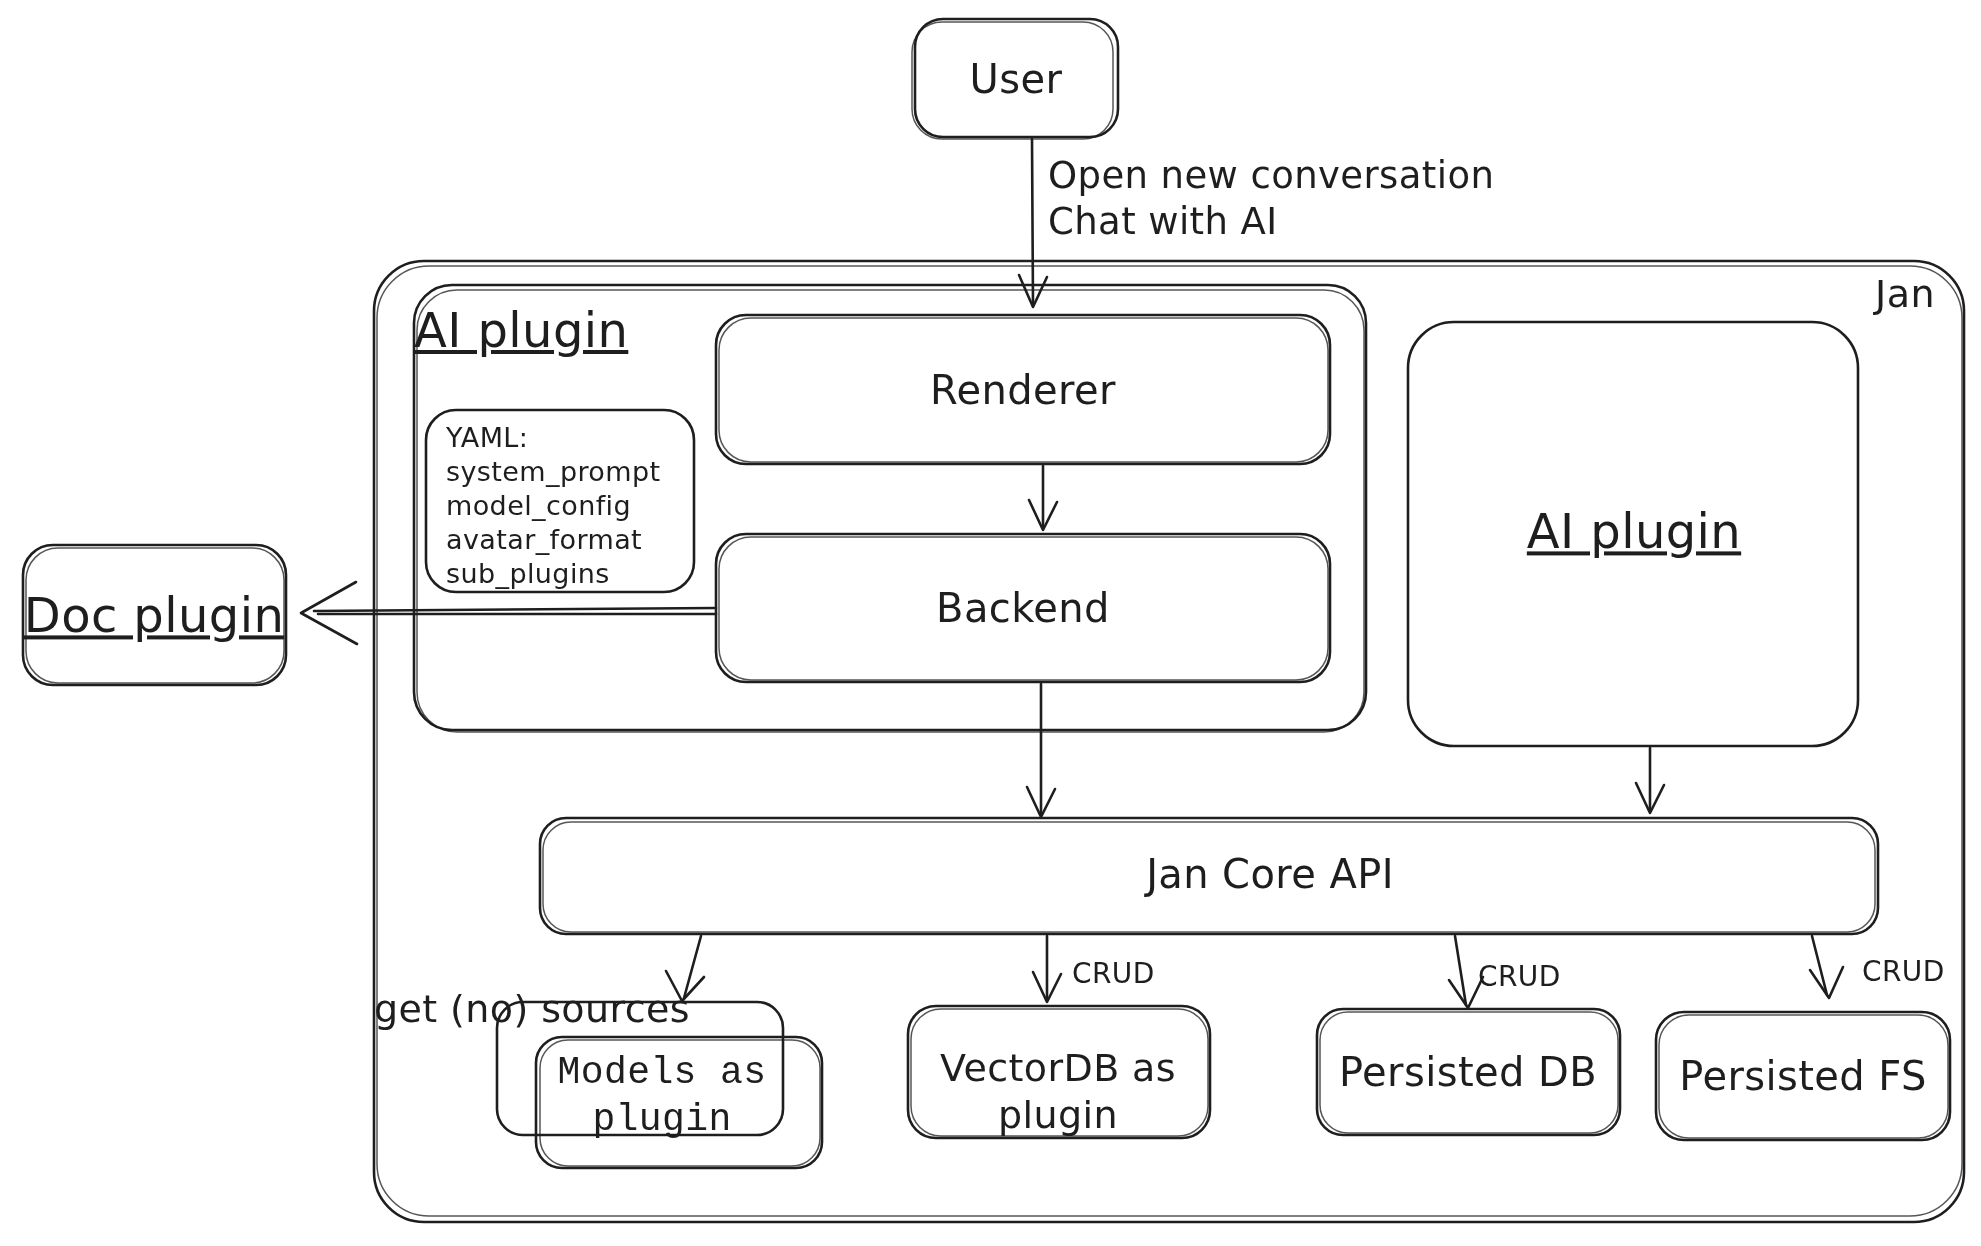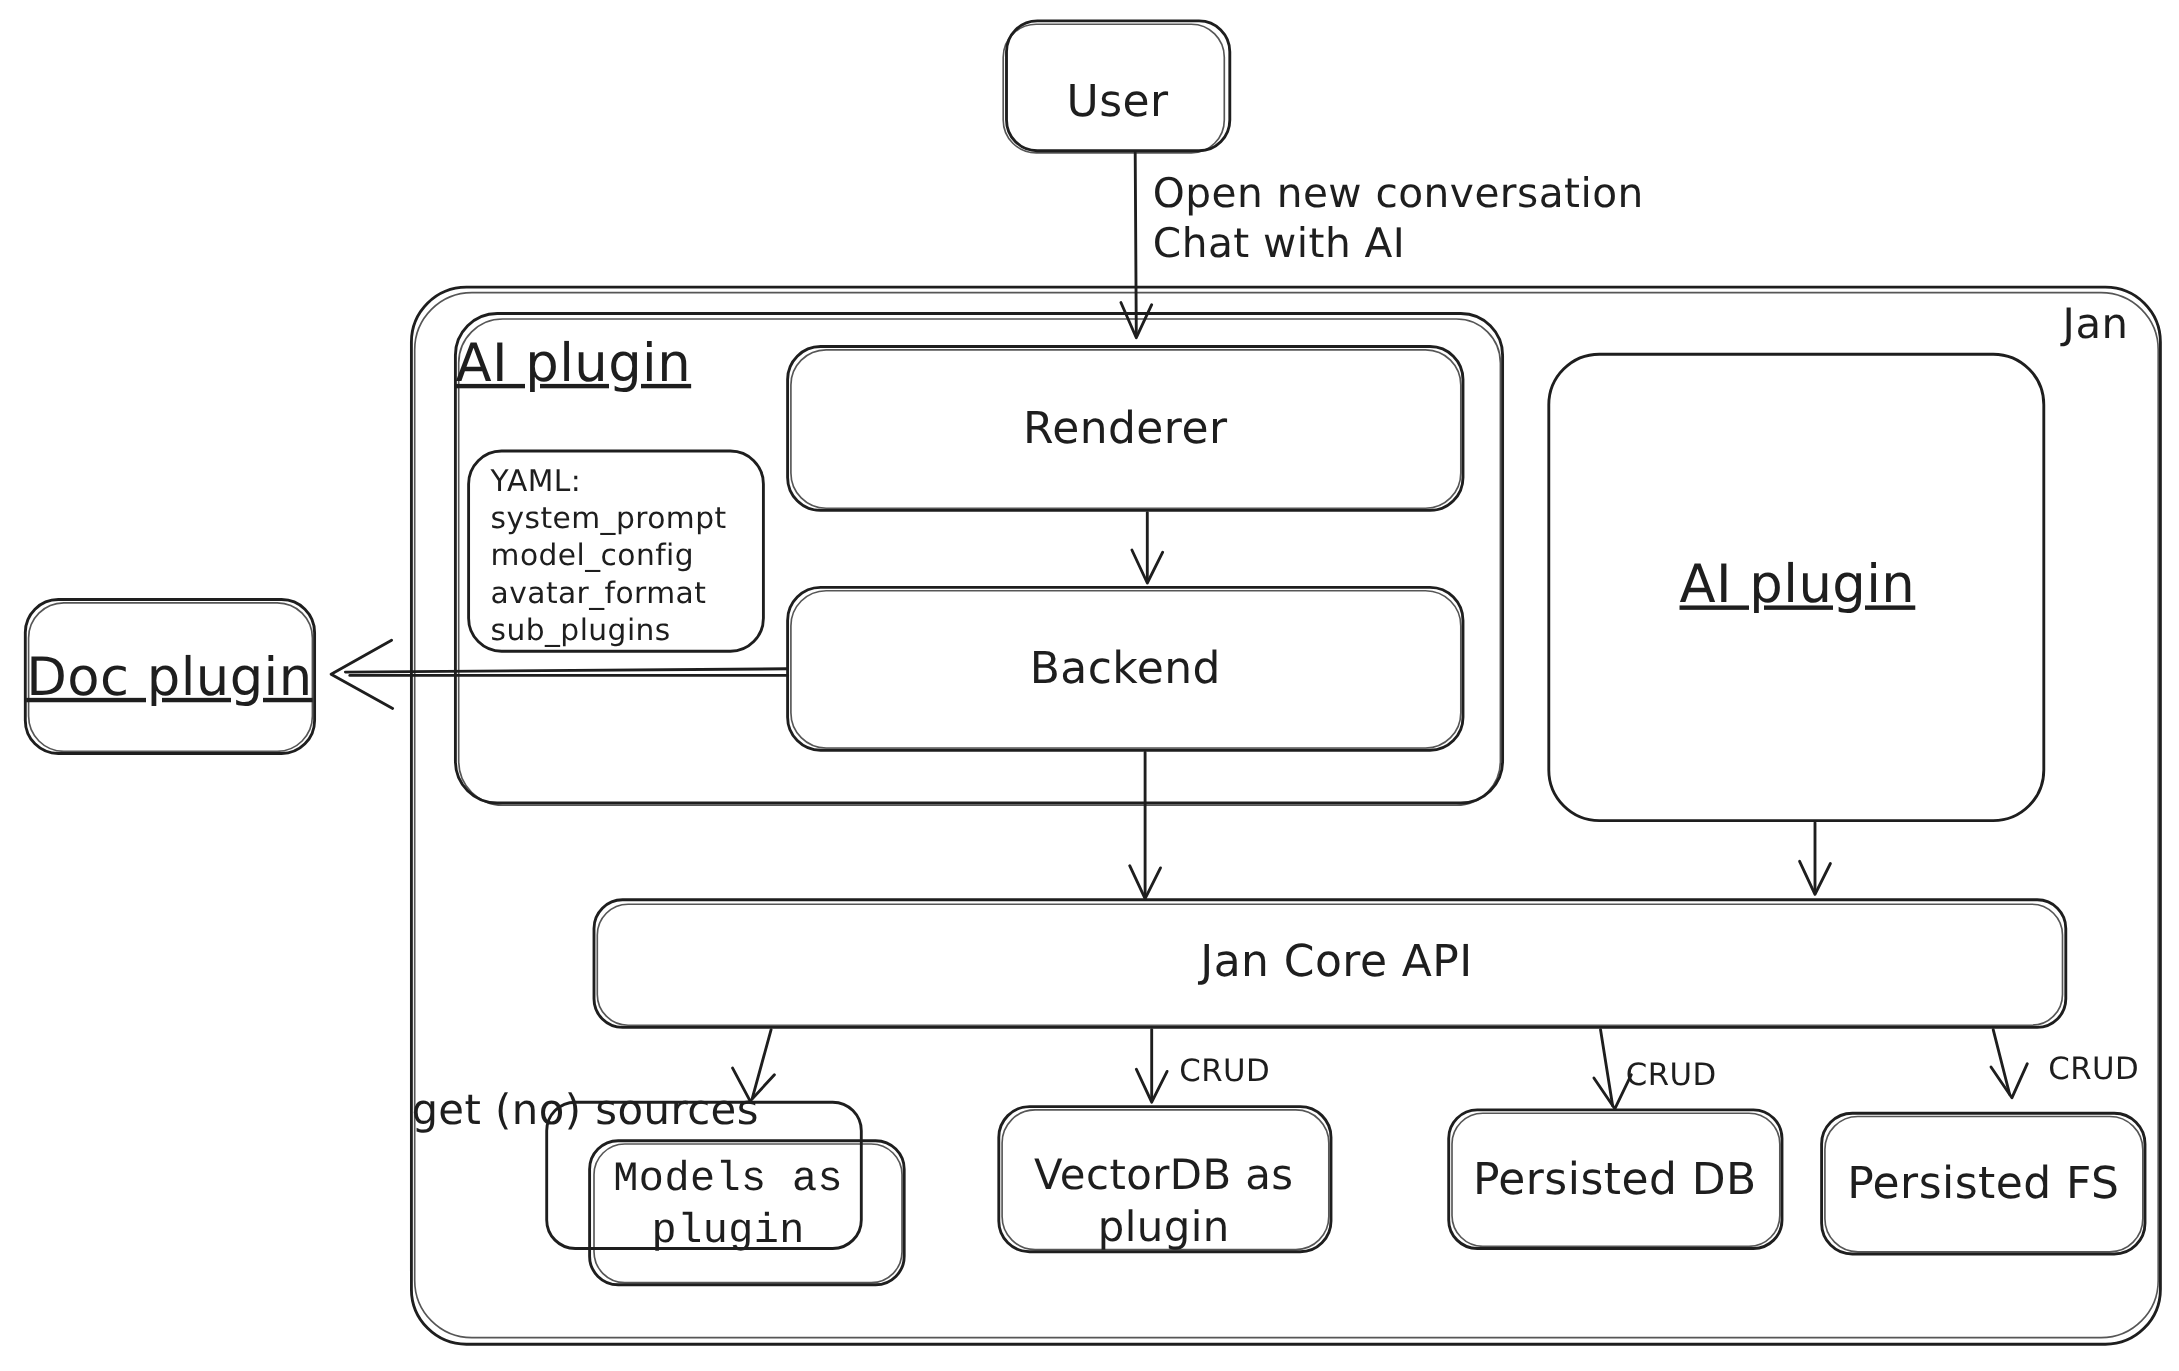--- a/index.html
+++ b/index.html
@@ -91,21 +91,21 @@
     <g>
       <path d="M1455 936 L1466 1005"></path>
       <path d="M1449 980 L1468 1008 L1483 977"></path>
     </g>
     <g>
       <path d="M1812 936 L1827 995"></path>
       <path d="M1810 970 L1829 998 L1843 967"></path>
     </g>
   </svg>
 
-  <div class="lbl c f40" style="left:1016px;top:92px;">User</div>
+  <div class="lbl c f40" style="left:1016px;top:79px;">User</div>
 
   <div class="lbl f37 edge-note" style="left:1048px;top:153px;">
     <div>Open new conversation</div>
     <div>Chat with AI</div>
   </div>
 
   <div class="lbl c f38" style="left:1905px;top:295px;">Jan</div>
 
   <div class="lbl f42" style="left:414px;top:303px;">AI plugin</div>
 
@@ -116,21 +116,21 @@
     <div>avatar_format</div>
     <div>sub_plugins</div>
   </div>
 
   <div class="lbl c f40" style="left:1023px;top:390px;">Renderer</div>
 
   <div class="lbl c f40" style="left:1023px;top:608px;">Backend</div>
 
   <div class="lbl c f42" style="left:1634px;top:532px;">AI plugin</div>
 
-  <div class="lbl c f40" style="left:1215px;top:874px;">Jan Core API</div>
+  <div class="lbl c f40" style="left:1270px;top:874px;">Jan Core API</div>
 
   <div class="lbl c f42" style="left:154px;top:616px;">Doc plugin</div>
 
   <div class="lbl f38" style="left:374px;top:988px;">get (no) sources</div>
 
   <div class="lbl c f38 two" style="left:662px;top:1096px;font-family:Liberation Mono, monospace;">
     <div>Models as</div>
     <div>plugin</div>
   </div>
 

